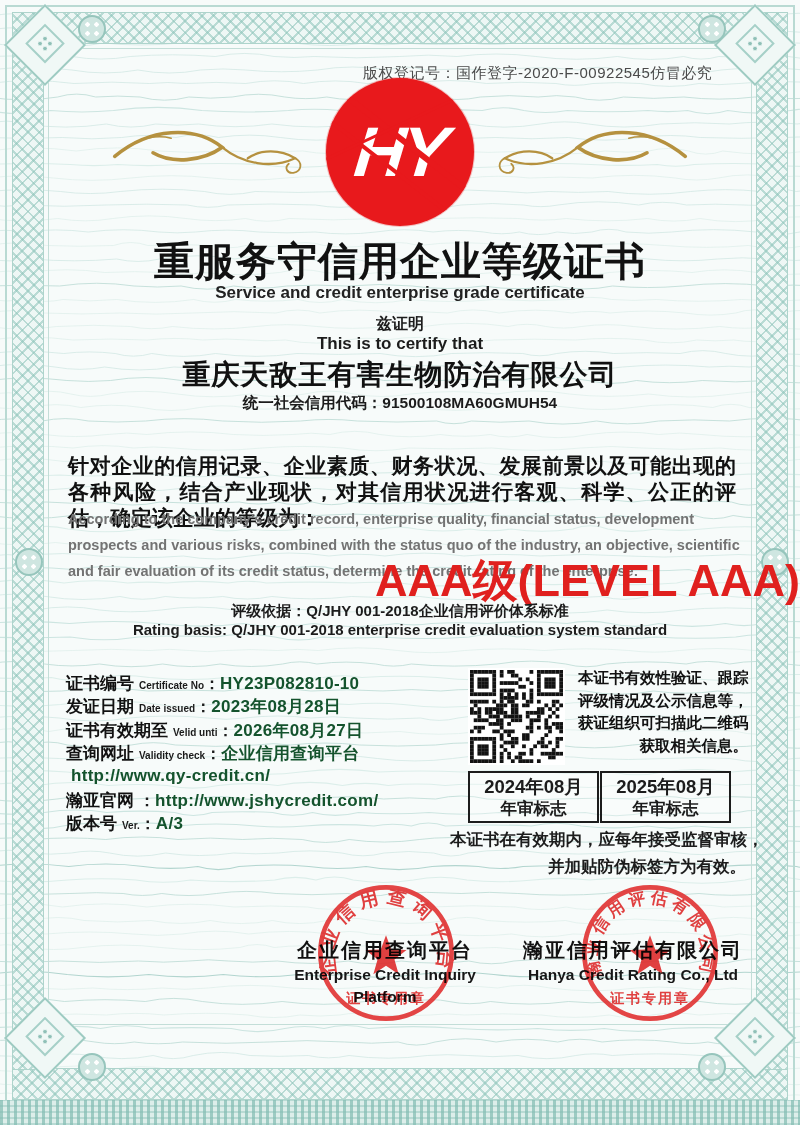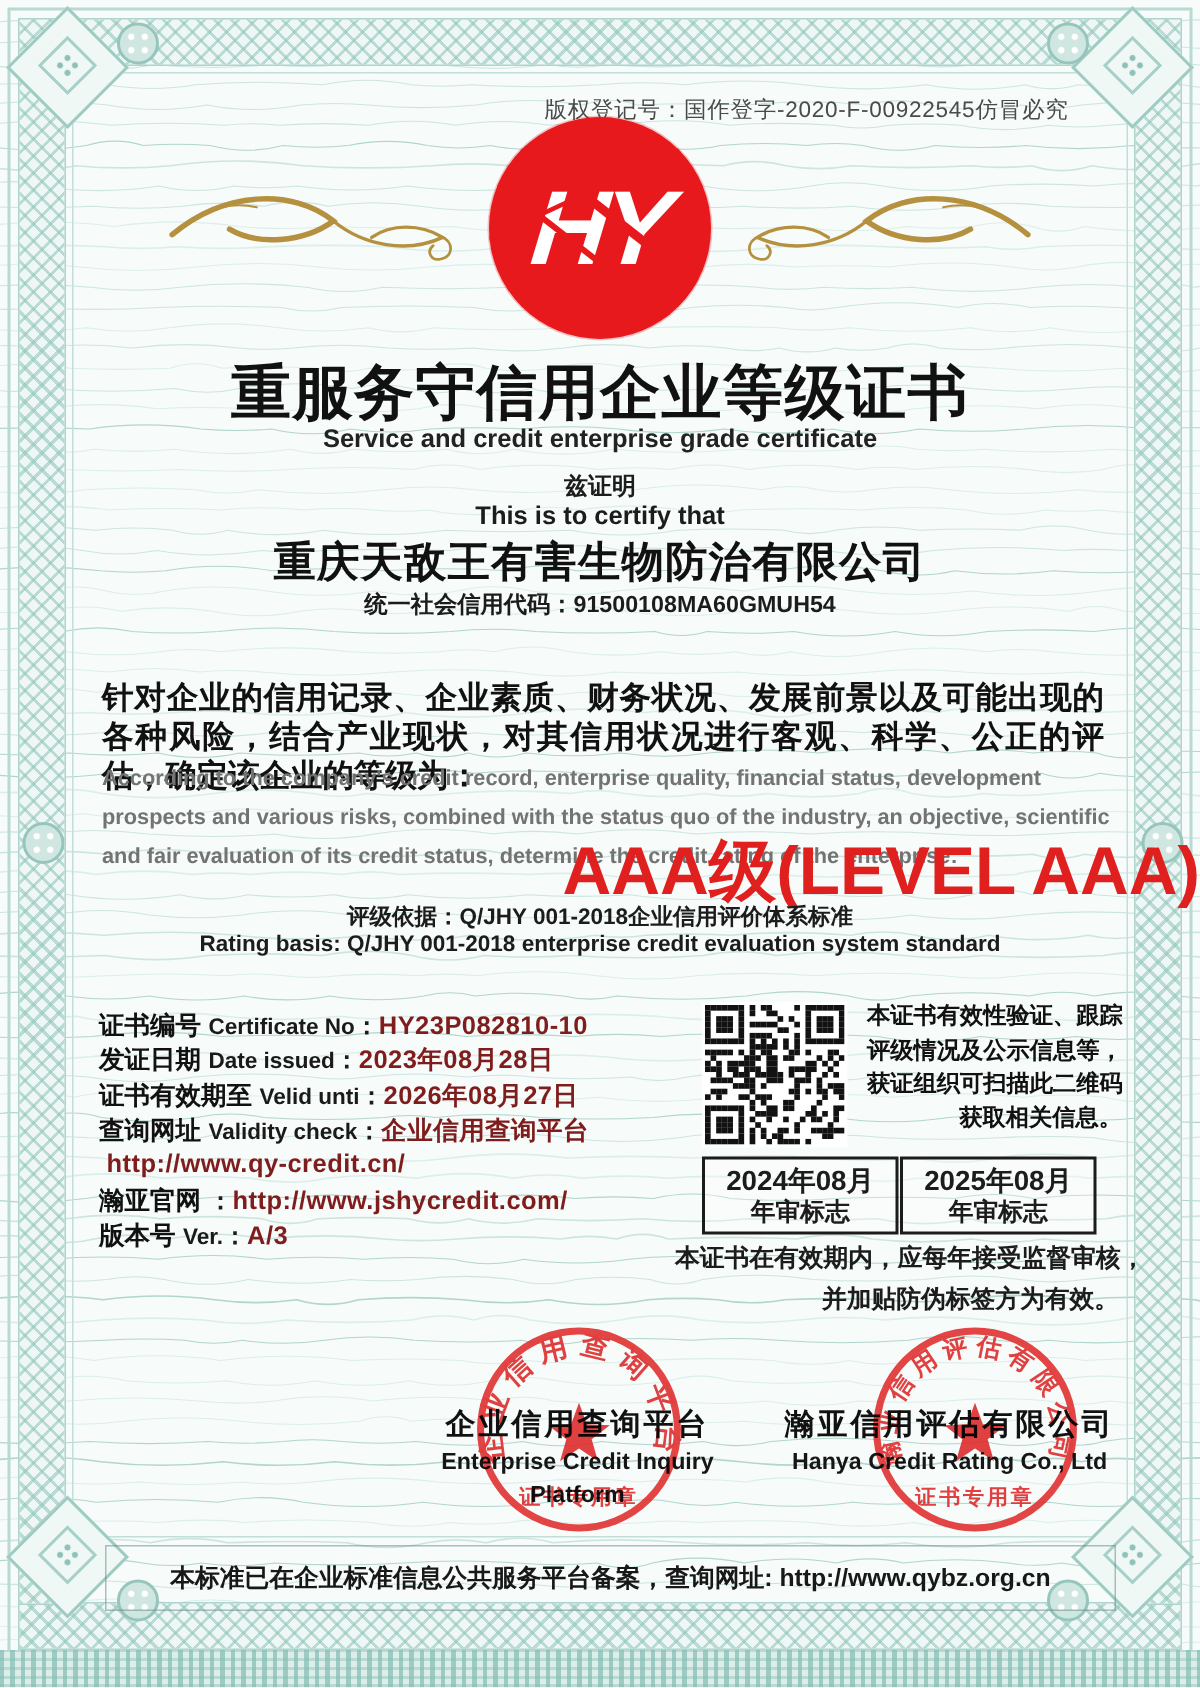--- a/index.html
+++ b/index.html
@@ -73,23 +73,23 @@
   .body-en{position:absolute;left:68px;width:672px;top:506px;font-size:14.5px;font-weight:700;
         line-height:26px;color:#737373;}
   .rating-level{position:absolute;left:0;right:0;top:551px;text-align:right;font-size:45px;
         font-weight:900;color:#e0201e;letter-spacing:0px;}
   .basis-cn{position:absolute;left:0;right:0;top:602px;text-align:center;font-size:15px;font-weight:700;}
   .basis-en{position:absolute;left:0;right:0;top:621px;text-align:center;font-size:15px;font-weight:600;}
 
   .details{position:absolute;left:66px;top:672px;width:400px;}
   .drow{height:23.4px;white-space:nowrap;display:flex;align-items:baseline;}
   .dcn{font-size:17px;font-weight:700;color:#111;}
-  .den{font-size:15px;font-weight:600;margin-left:5px;color:#1a1a1a;}
+  .den{font-size:10px;font-weight:600;margin-left:5px;color:#1a1a1a;}
   .dsep{font-size:16px;font-weight:700;}
-  .dval{font-size:17px;font-weight:600;color:#7f1d1d;letter-spacing:.3px;}
+  .dval{font-size:17px;font-weight:600;color:#14532d;letter-spacing:.3px;}
 
   .qr-wrap{position:absolute;left:468px;top:668px;width:97px;height:97px;background:#ffffff;
         padding:2px;box-sizing:border-box;}
   .qr-note{position:absolute;left:578px;top:667px;width:170px;}
   .qr-note div{font-size:15.5px;font-weight:700;line-height:22.5px;color:#111;white-space:nowrap;text-align:right;}
 
   .audit-box{position:absolute;top:771px;width:127px;height:48px;border:2.5px solid #1c1c1c;
         background:rgba(255,255,255,.25);display:flex;flex-direction:column;align-items:center;
         justify-content:center;}
   .ab-1{left:468px;} .ab-2{left:600px;}
@@ -656,17 +656,14 @@
     <svg class="seal seal-r" viewBox="0 0 160 160">
       <defs>
           <path id="arcR" d="M 27,101 A 56,56 0 1 1 133,101"></path>
         </defs>
       <circle class="seal-ring" cx="80" cy="80" r="70"></circle>
       <text class="seal-arc arc-10"><textPath href="#arcR" startOffset="50%" text-anchor="middle">瀚亚信用评估有限公司</textPath></text>
       <polygon class="seal-star" points="80,61 85.6,76.3 101.9,76.9 89,86.9 93.5,102.6 80,93.5 66.5,102.6 71,86.9 58.1,76.9 74.4,76.3"></polygon>
       <text class="seal-bottom" x="80" y="133" text-anchor="middle">证书专用章</text>
     </svg>
 
-    <div class="footer-box">
-      <span>本标准已在企业标准信息公共服务平台备案，查询网址: http://www.qybz.org.cn</span>
-    </div>
   </div>
 </div>
 
 </body></html>

